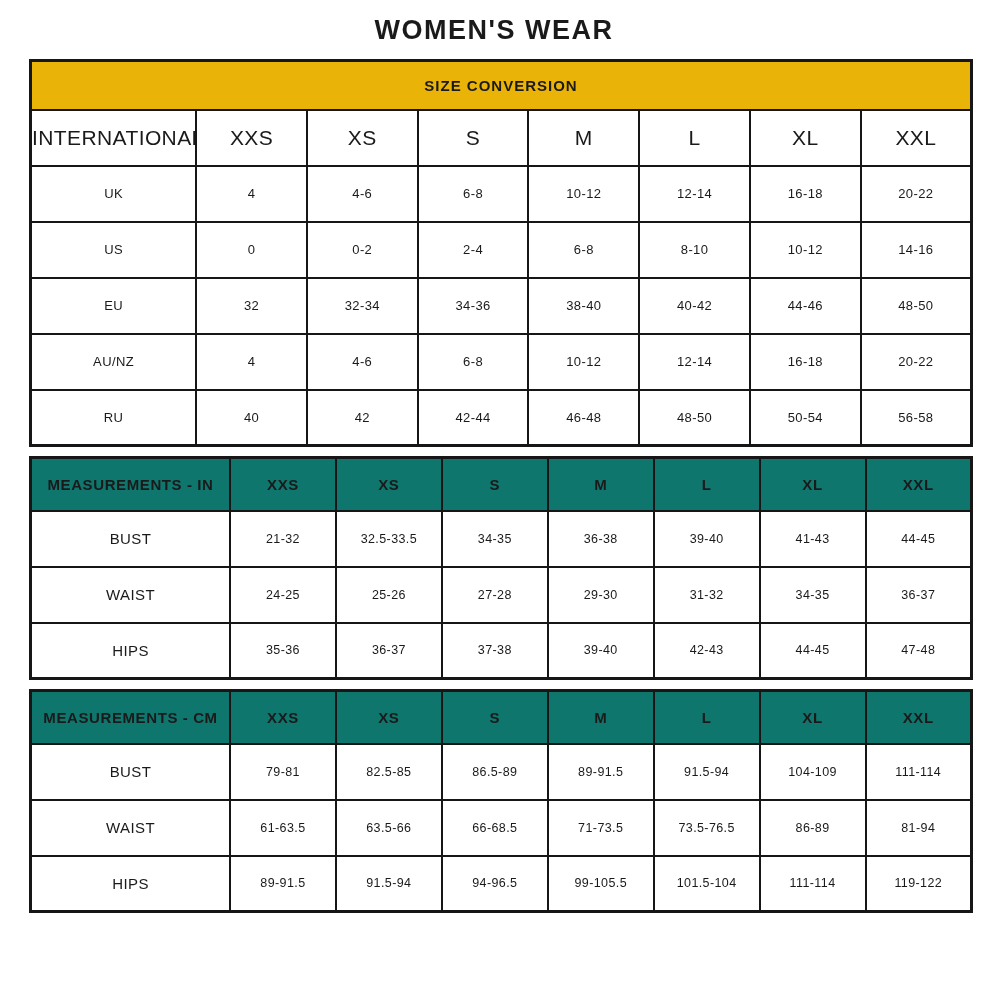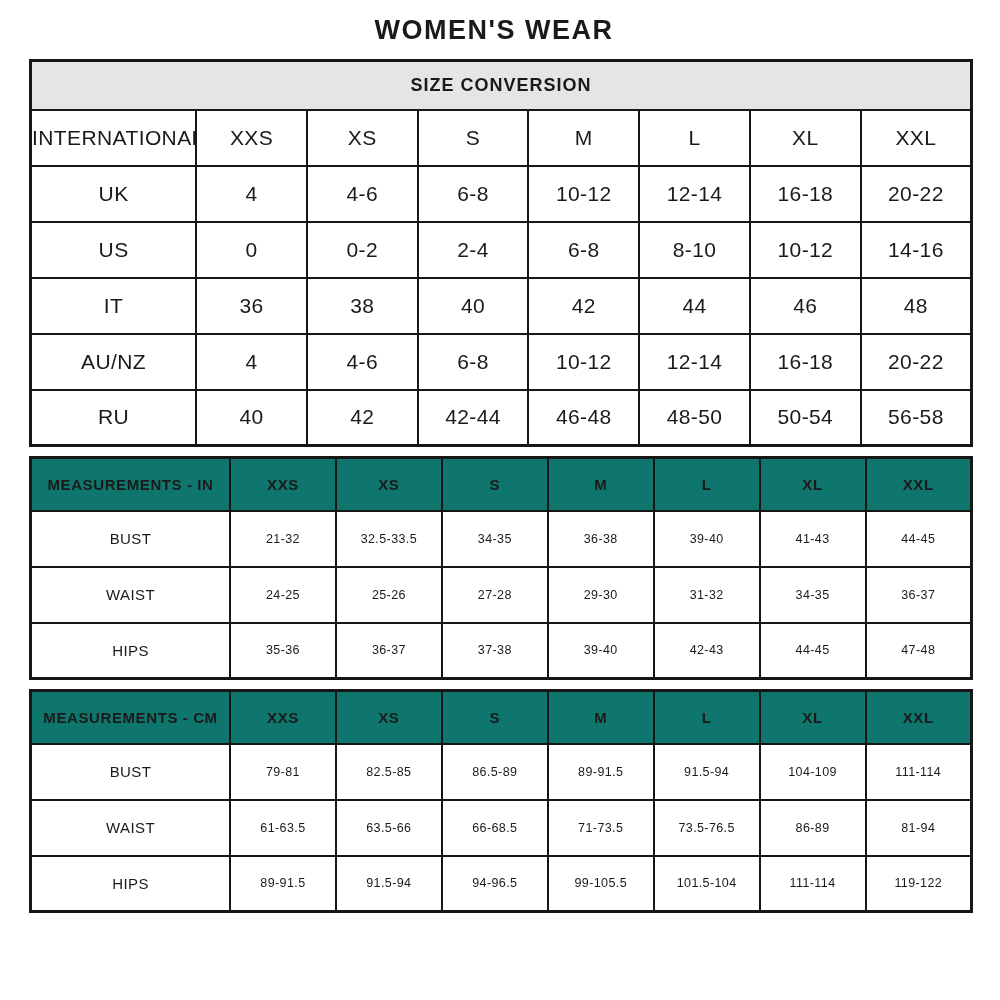--- a/index.html
+++ b/index.html
@@ -37,28 +37,28 @@
     vertical-align: middle;
     padding: 0;
     letter-spacing: 0.4px;
     overflow: hidden;
     white-space: nowrap;
   }
   
   .t1 col.c-label { width: 17.6%; }
   .t1 col.c-size  { width: 11.771%; }
   .t1 .caption-cell {
-    background: #e5e5e5;
+    background: #eab308;
     height: 49px;
     font-weight: bold;
-    font-size: 18px;
+    font-size: 15px;
     letter-spacing: 1px;
   }
   .t1 th { height: 56px; font-size: 21px; font-weight: normal; }
-  .t1 td { height: 56px; font-size: 21px; font-weight: normal; }
+  .t1 td { height: 56px; font-size: 13px; font-weight: normal; }
   
   .t2 col.c-label { width: 21.2%; }
   .t2 col.c-size  { width: 11.257%; }
   .t2 th {
     background: #0f766e;
     height: 53px;
     font-size: 15px;
     font-weight: bold;
     letter-spacing: 0.6px;
   }
@@ -113,28 +113,28 @@
           <td class="row-label">US</td>
           <td>0</td>
           <td>0-2</td>
           <td>2-4</td>
           <td>6-8</td>
           <td>8-10</td>
           <td>10-12</td>
           <td>14-16</td>
         </tr>
         <tr>
-          <td class="row-label">IT</td>
-          <td>36</td>
-          <td>38</td>
-          <td>40</td>
-          <td>42</td>
-          <td>44</td>
-          <td>46</td>
-          <td>48</td>
+          <td class="row-label">EU</td>
+          <td>32</td>
+          <td>32-34</td>
+          <td>34-36</td>
+          <td>38-40</td>
+          <td>40-42</td>
+          <td>44-46</td>
+          <td>48-50</td>
         </tr>
         <tr>
           <td class="row-label">AU/NZ</td>
           <td>4</td>
           <td>4-6</td>
           <td>6-8</td>
           <td>10-12</td>
           <td>12-14</td>
           <td>16-18</td>
           <td>20-22</td>

